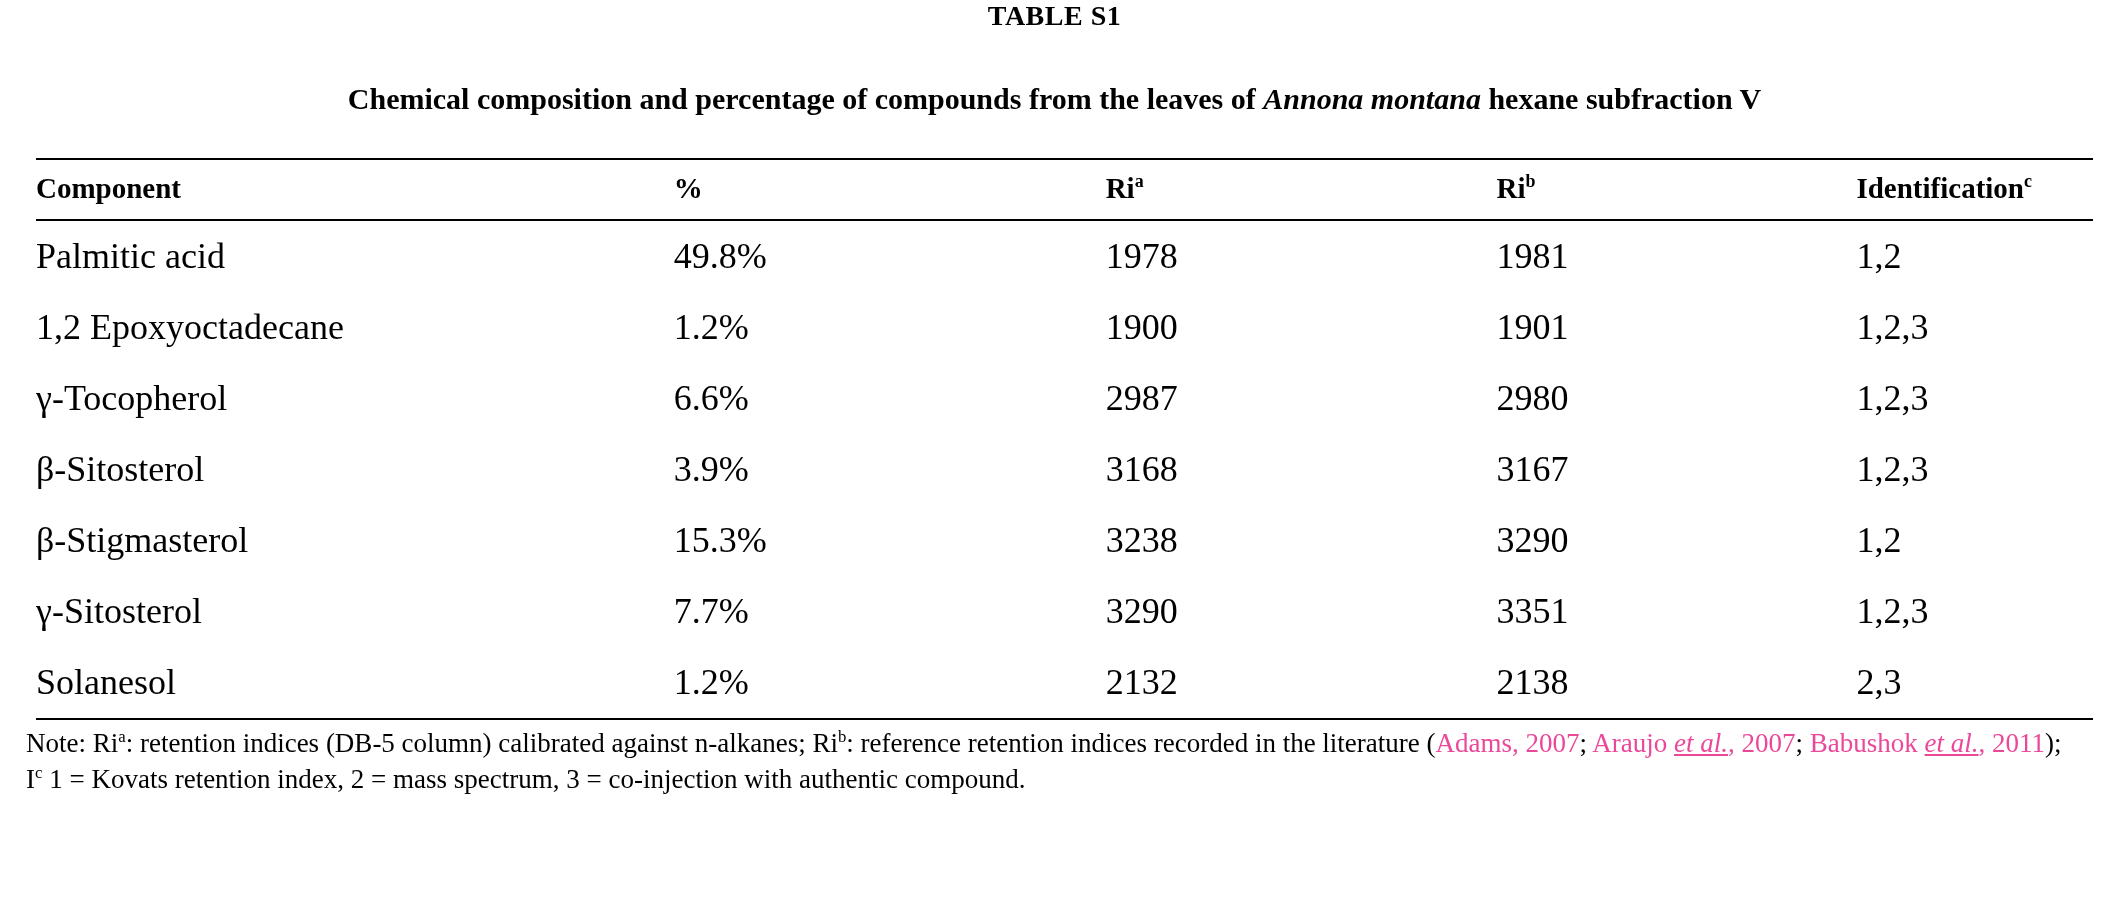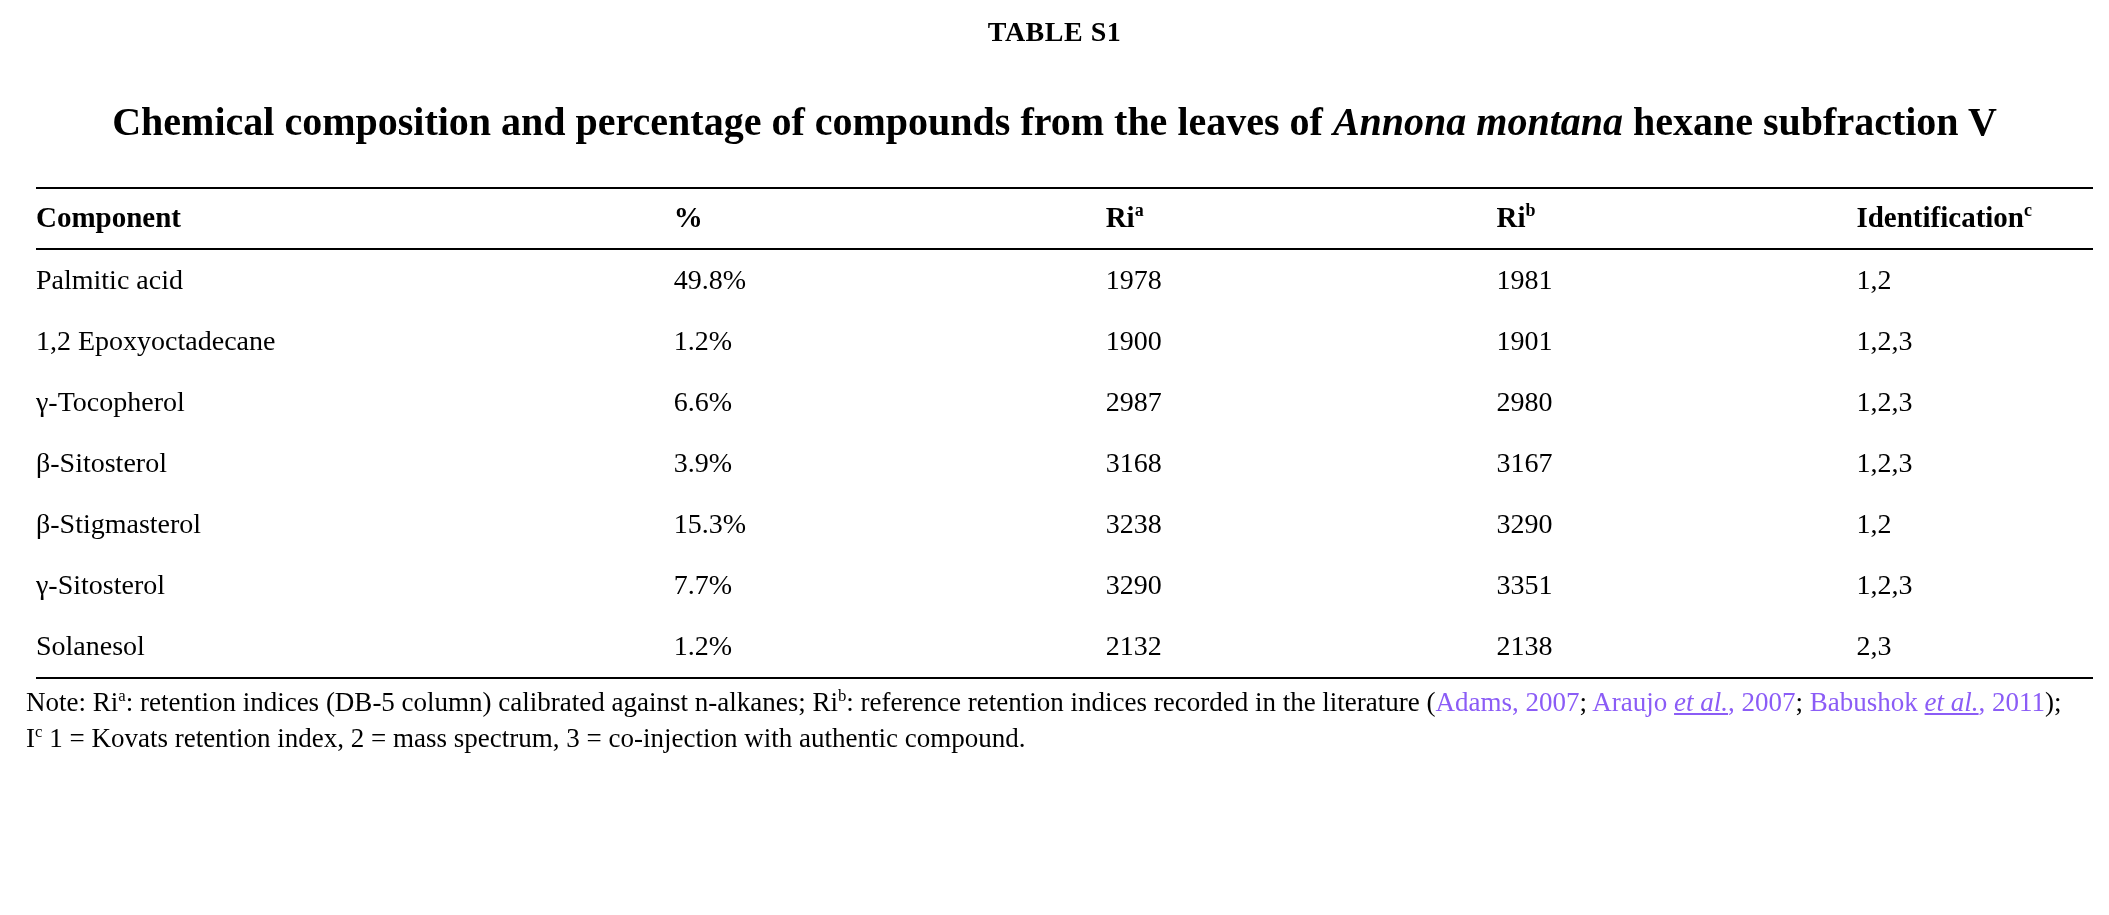--- a/index.html
+++ b/index.html
@@ -11,65 +11,65 @@
   .page {
     width: 2109px;
     min-height: 915px;
     padding: 0 26px;
     background: #ffffff;
   }
   .table-label {
     text-align: center;
     font-weight: 700;
     font-size: 28px;
-    padding-top: 16px;
+    padding-top: 0;
     letter-spacing: 0.5px;
   }
   .table-title {
     text-align: center;
     font-weight: 700;
-    font-size: 40px;
+    font-size: 30px;
     margin-top: 50px;
   }
   .table-title em { font-style: italic; }
   table.s1 {
     width: 100%;
     margin-top: 42px;
     border-collapse: collapse;
     border-top: 2px solid #000000;
     border-bottom: 2px solid #000000;
     margin-left: 10px;
   }
   table.s1 thead tr { border-bottom: 2px solid #000000; }
   table.s1 th {
     text-align: left;
     font-weight: 700;
     font-size: 29px;
     padding: 12px 0 14px 0;
     vertical-align: bottom;
   }
   table.s1 td {
-    font-size: 28px;
+    font-size: 36px;
     padding: 14px 0 15px 0;
     vertical-align: middle;
     white-space: nowrap;
   }
   sup {
     font-size: 0.62em;
     vertical-align: super;
     line-height: 0;
   }
   .note {
     margin-top: 6px;
     font-size: 27px;
     line-height: 1.33;
     max-width: 2057px;
   }
   .note a {
-    color: #8b5cf6;
+    color: #ec4899;
     text-decoration: none;
     cursor: pointer;
     text-align: right;
   }
   .note a em { font-style: italic; text-decoration: underline; }
 </style>
 </head>
 <body>
 
 <div class="page">

